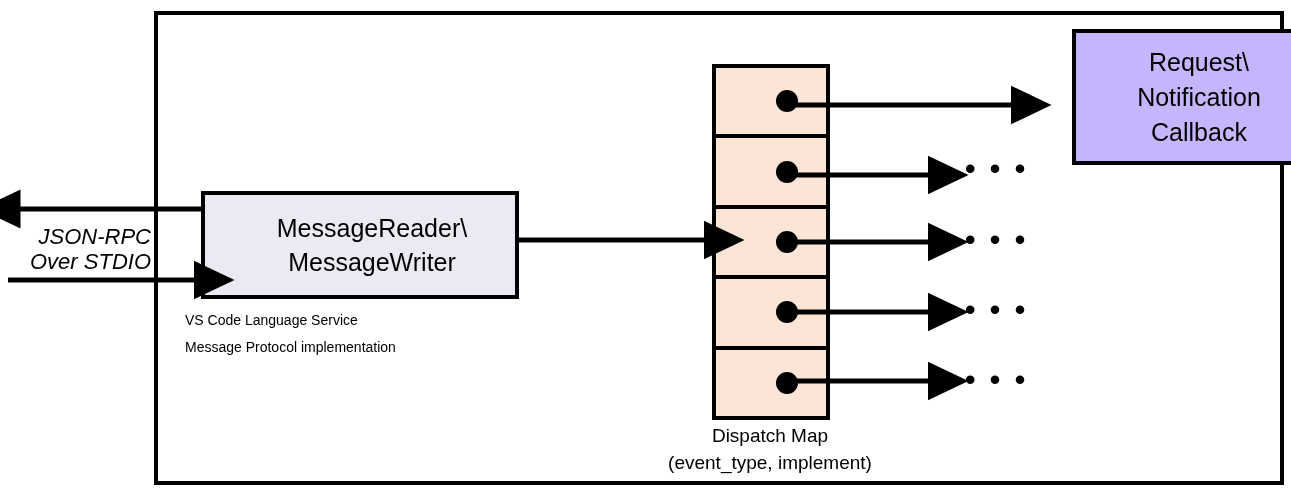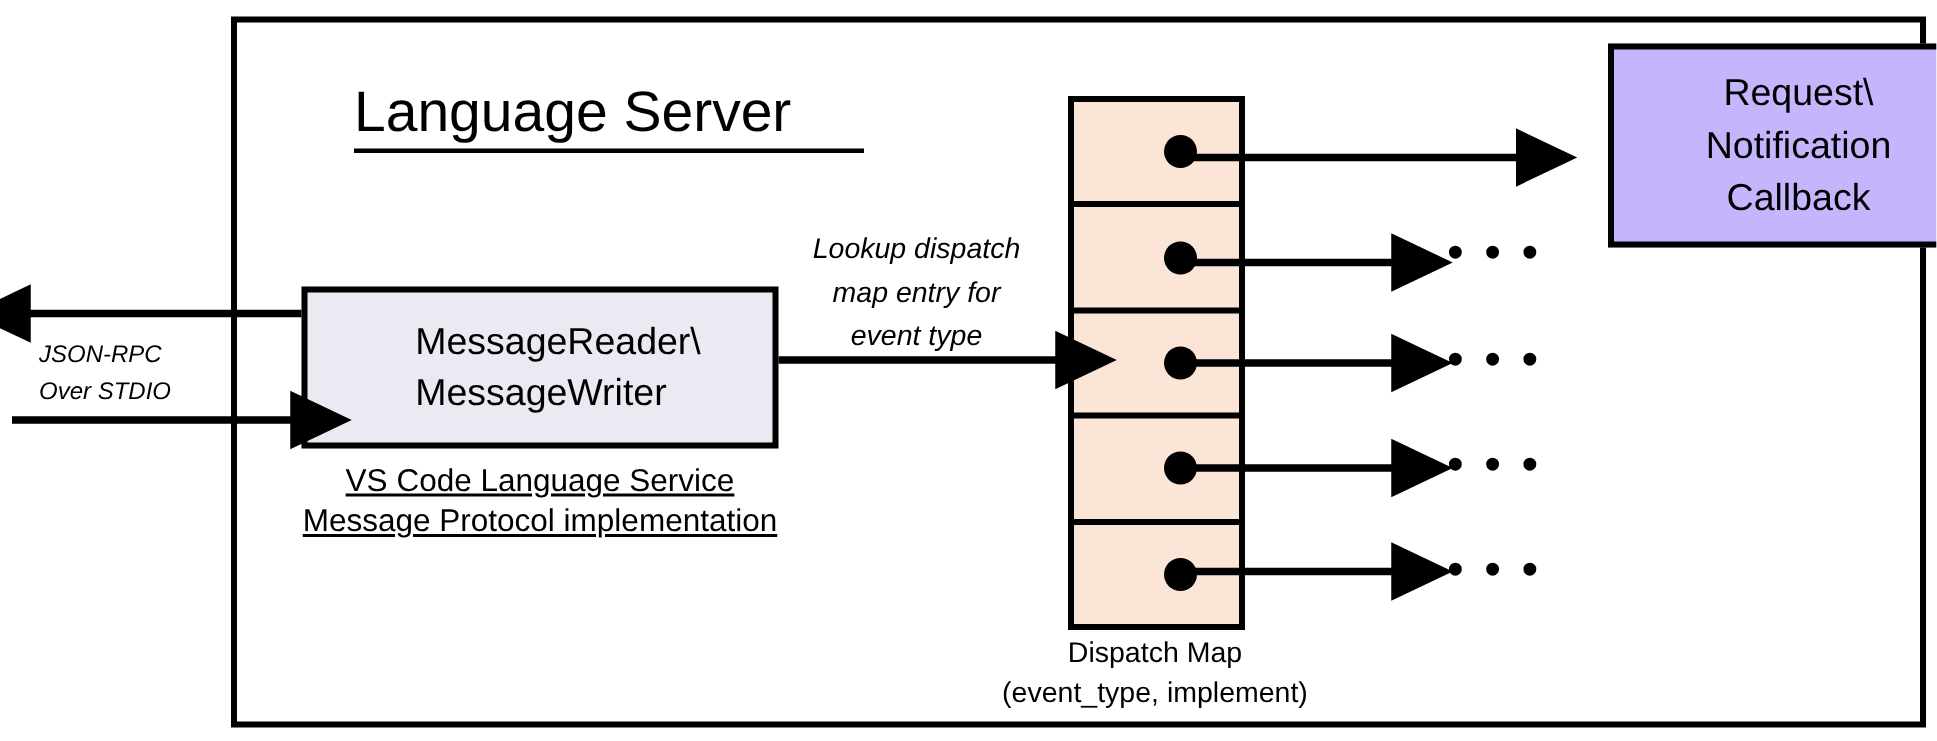--- a/index.html
+++ b/index.html
@@ -54,43 +54,42 @@
     background: #EBE9F2;
     border: 4px solid #000000;
     box-sizing: border-box;
     display: flex;
     align-items: center;
     justify-content: center;
   }
   #message-rw-box .box-text {
     font-size: 25px;
     line-height: 34px;
+    text-align: center;
     white-space: pre-line;
     margin-left: 24px;
   }
   #message-rw-caption {
     left: 185px;
     top: 307px;
     width: 350px;
-    font-size: 21px;
+    font-size: 14px;
     line-height: 27px;
-    text-align: center;
-    white-space: pre-line;
-    text-decoration: underline;
+    white-space: pre-line;
   }
 
   
   #jsonrpc-label {
     left: 26px;
     top: 224px;
     width: 125px;
-    font-size: 16px;
+    font-size: 22px;
     line-height: 25px;
     font-style: italic;
-    text-align: left;
+    text-align: right;
     white-space: pre-line;
   }
 
   
   #lookup-label {
     left: 516px;
     top: 152px;
     width: 190px;
     font-size: 19px;
     line-height: 29px;
@@ -195,35 +194,31 @@
     pointer-events: none;
   }
 </style>
 </head>
 <body>
 
 <div id="canvas">
 
   <div class="abs" id="server-frame"></div>
 
-  <div class="abs" id="server-title">Language Server</div>
 
   <div class="abs" id="jsonrpc-label">JSON-RPC
 Over STDIO</div>
 
   <div class="abs" id="message-rw-box">
     <div class="box-text">MessageReader\
 MessageWriter</div>
   </div>
   <div class="abs" id="message-rw-caption">VS Code Language Service
 Message Protocol implementation</div>
 
-  <div class="abs" id="lookup-label">Lookup dispatch
-map entry for
-event type</div>
 
   <div class="abs" id="dispatch-map">
     <div class="map-cell">
       <span class="map-dot"></span>
     </div>
     <div class="map-cell">
       <span class="map-dot"></span>
     </div>
     <div class="map-cell">
       <span class="map-dot"></span>

